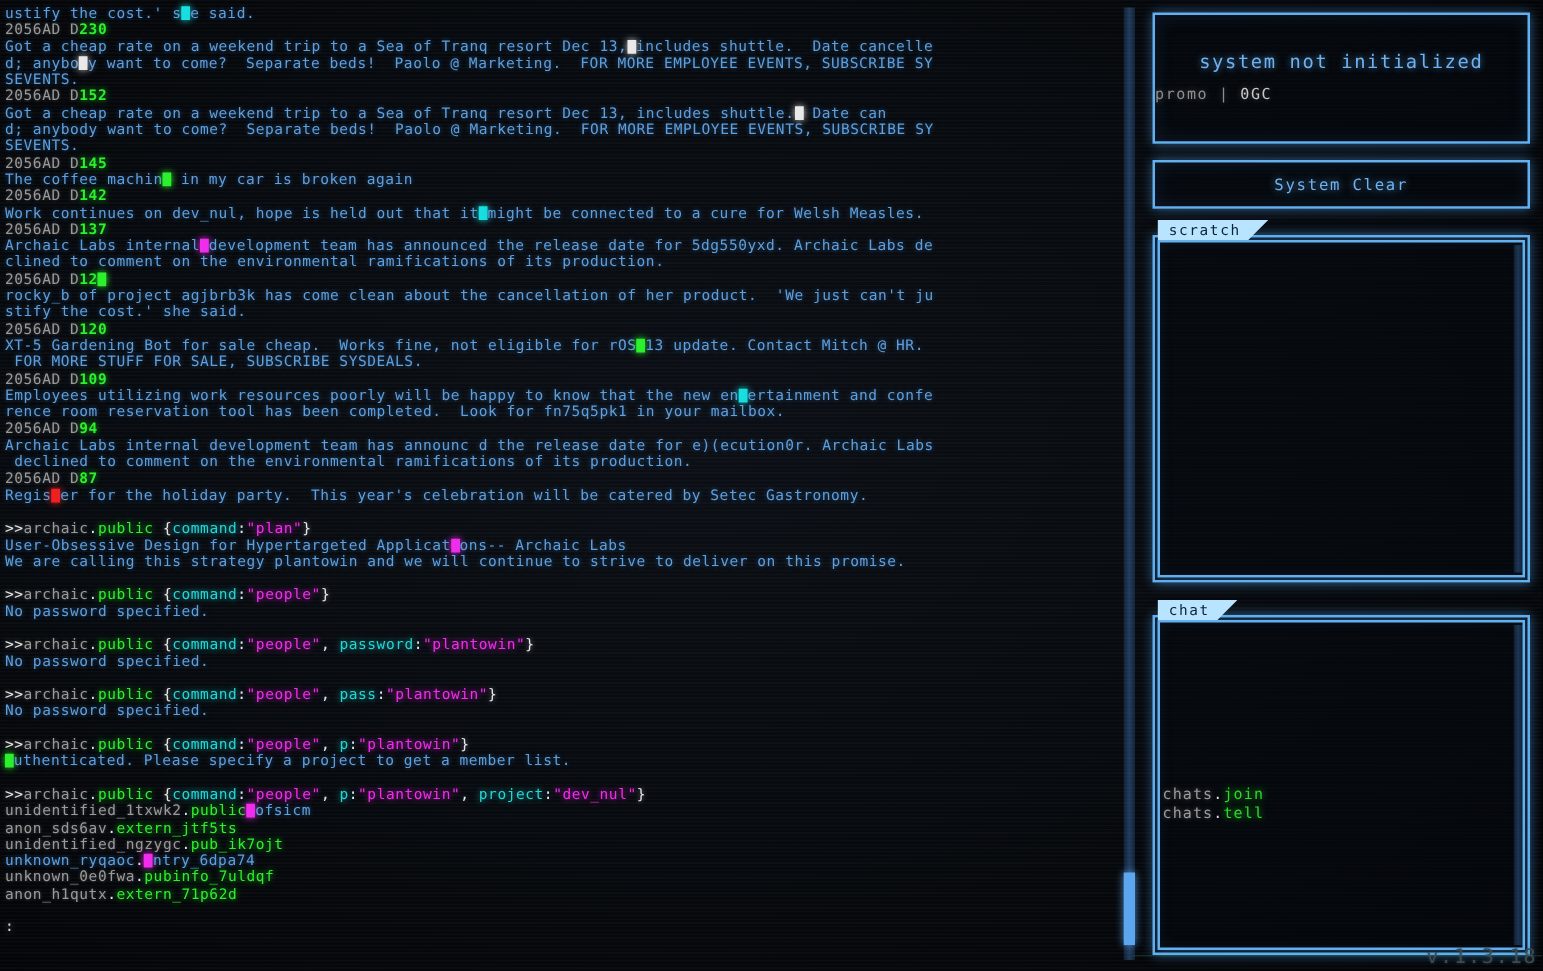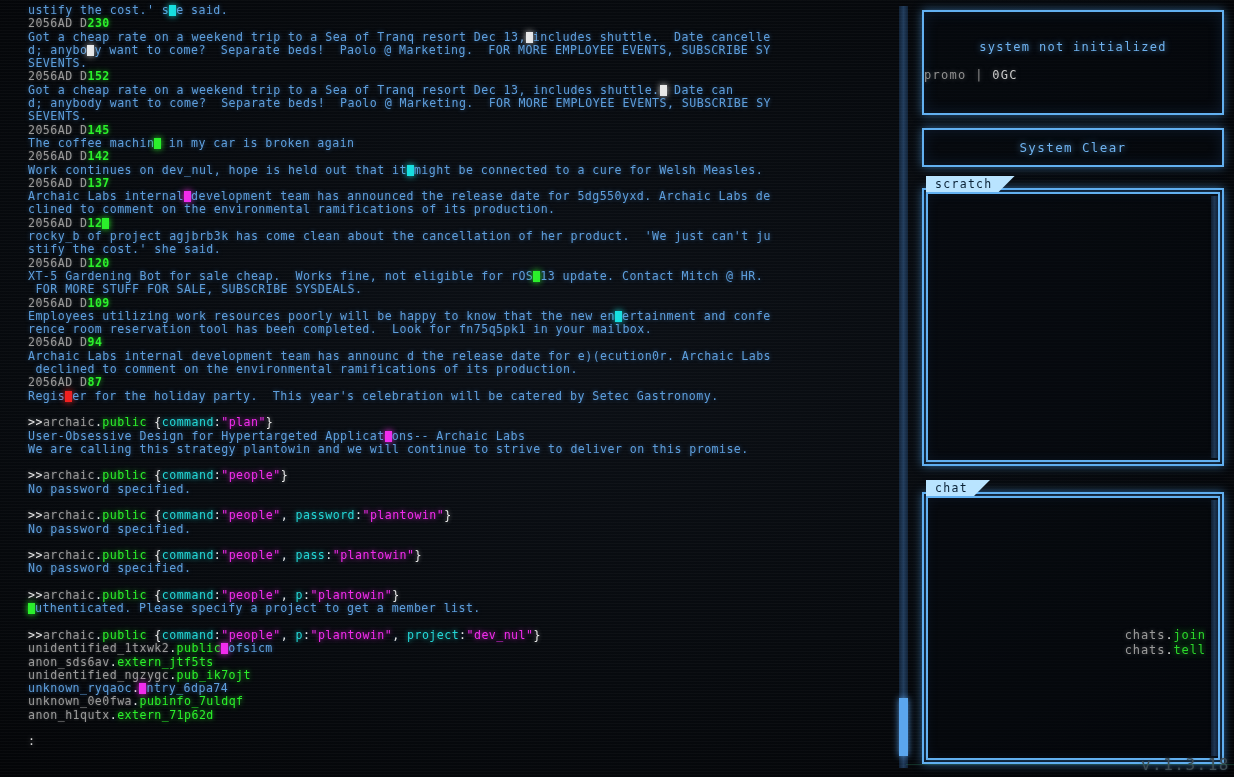--- a/index.html
+++ b/index.html
@@ -31,21 +31,20 @@
     padding:4px 0 0 4px;
   }
   .ln {
     font-size:11.6px;
     line-height:13.3px;
     letter-spacing:0.45px;
     white-space:pre;
     color:#5b9ad6;
     text-shadow:0 0 4px rgba(70,140,220,0.55);
     height:13.3px;
-    margin-left:24px;
   }
   .ln.blank { color:transparent; }
 
   
   .body { color:#5e9fdd; text-shadow:0 0 4px rgba(70,140,220,0.5); }
 
   
   .stamp-pre { color:#9a9a9a; text-shadow:0 0 3px rgba(150,150,150,0.4); }
   .stamp-num { color:#2bf02b; text-shadow:0 0 5px rgba(40,230,40,0.75);font-weight:bold; }
 
@@ -123,21 +122,21 @@
     line-height:16px;
     letter-spacing:1.3px;
     clip-path:polygon(0 0, 100% 0, calc(100% - 16px) 100%, 0 100%);
     box-shadow:0 0 9px rgba(130,210,255,0.8);
     z-index:4;
   }
 
   .stat-line1 {
     position:absolute; left:0; right:0; top:28px;
     text-align:center;
-    font-size:12px; letter-spacing:1.3px;
+    font-size:15px; letter-spacing:1.3px;
     color:#6fb2ef;
     text-shadow:0 0 6px rgba(90,170,240,0.75);
   }
   .stat-line2 {
     position:absolute; left:0; right:0; top:56px;
     font-size:12px; letter-spacing:1.3px;
     color:#8e8e8e;
     text-shadow:0 0 5px rgba(140,140,140,0.5);
   }
   .stat-line2 .gc { color:#c9c9c9; }
@@ -155,21 +154,21 @@
     overflow:hidden;
   }
   .pscroll {
     position:absolute; right:4px; top:6px; bottom:6px;
     width:7px;
     background:linear-gradient(to right, rgba(45,95,155,0.25), rgba(75,135,205,0.35), rgba(45,95,155,0.25));
   }
 
   #chat-cmds {
     position:absolute; left:0; right:0; top:128px;
-    text-align:right;
+    text-align:left;
     font-size:12px; line-height:14.5px; letter-spacing:0.9px;
   }
   .ch-obj { color:#9a9a9a; text-shadow:0 0 4px rgba(150,150,150,0.5); }
   .ch-dot { color:#dcdcdc; }
   .ch-fn  { color:#2bd82b; text-shadow:0 0 6px rgba(40,215,40,0.9); }
 
   #version {
     position:absolute; right:4px; bottom:3px;
     font-size:16px; letter-spacing:1.5px;
     color:#3c4a52;

